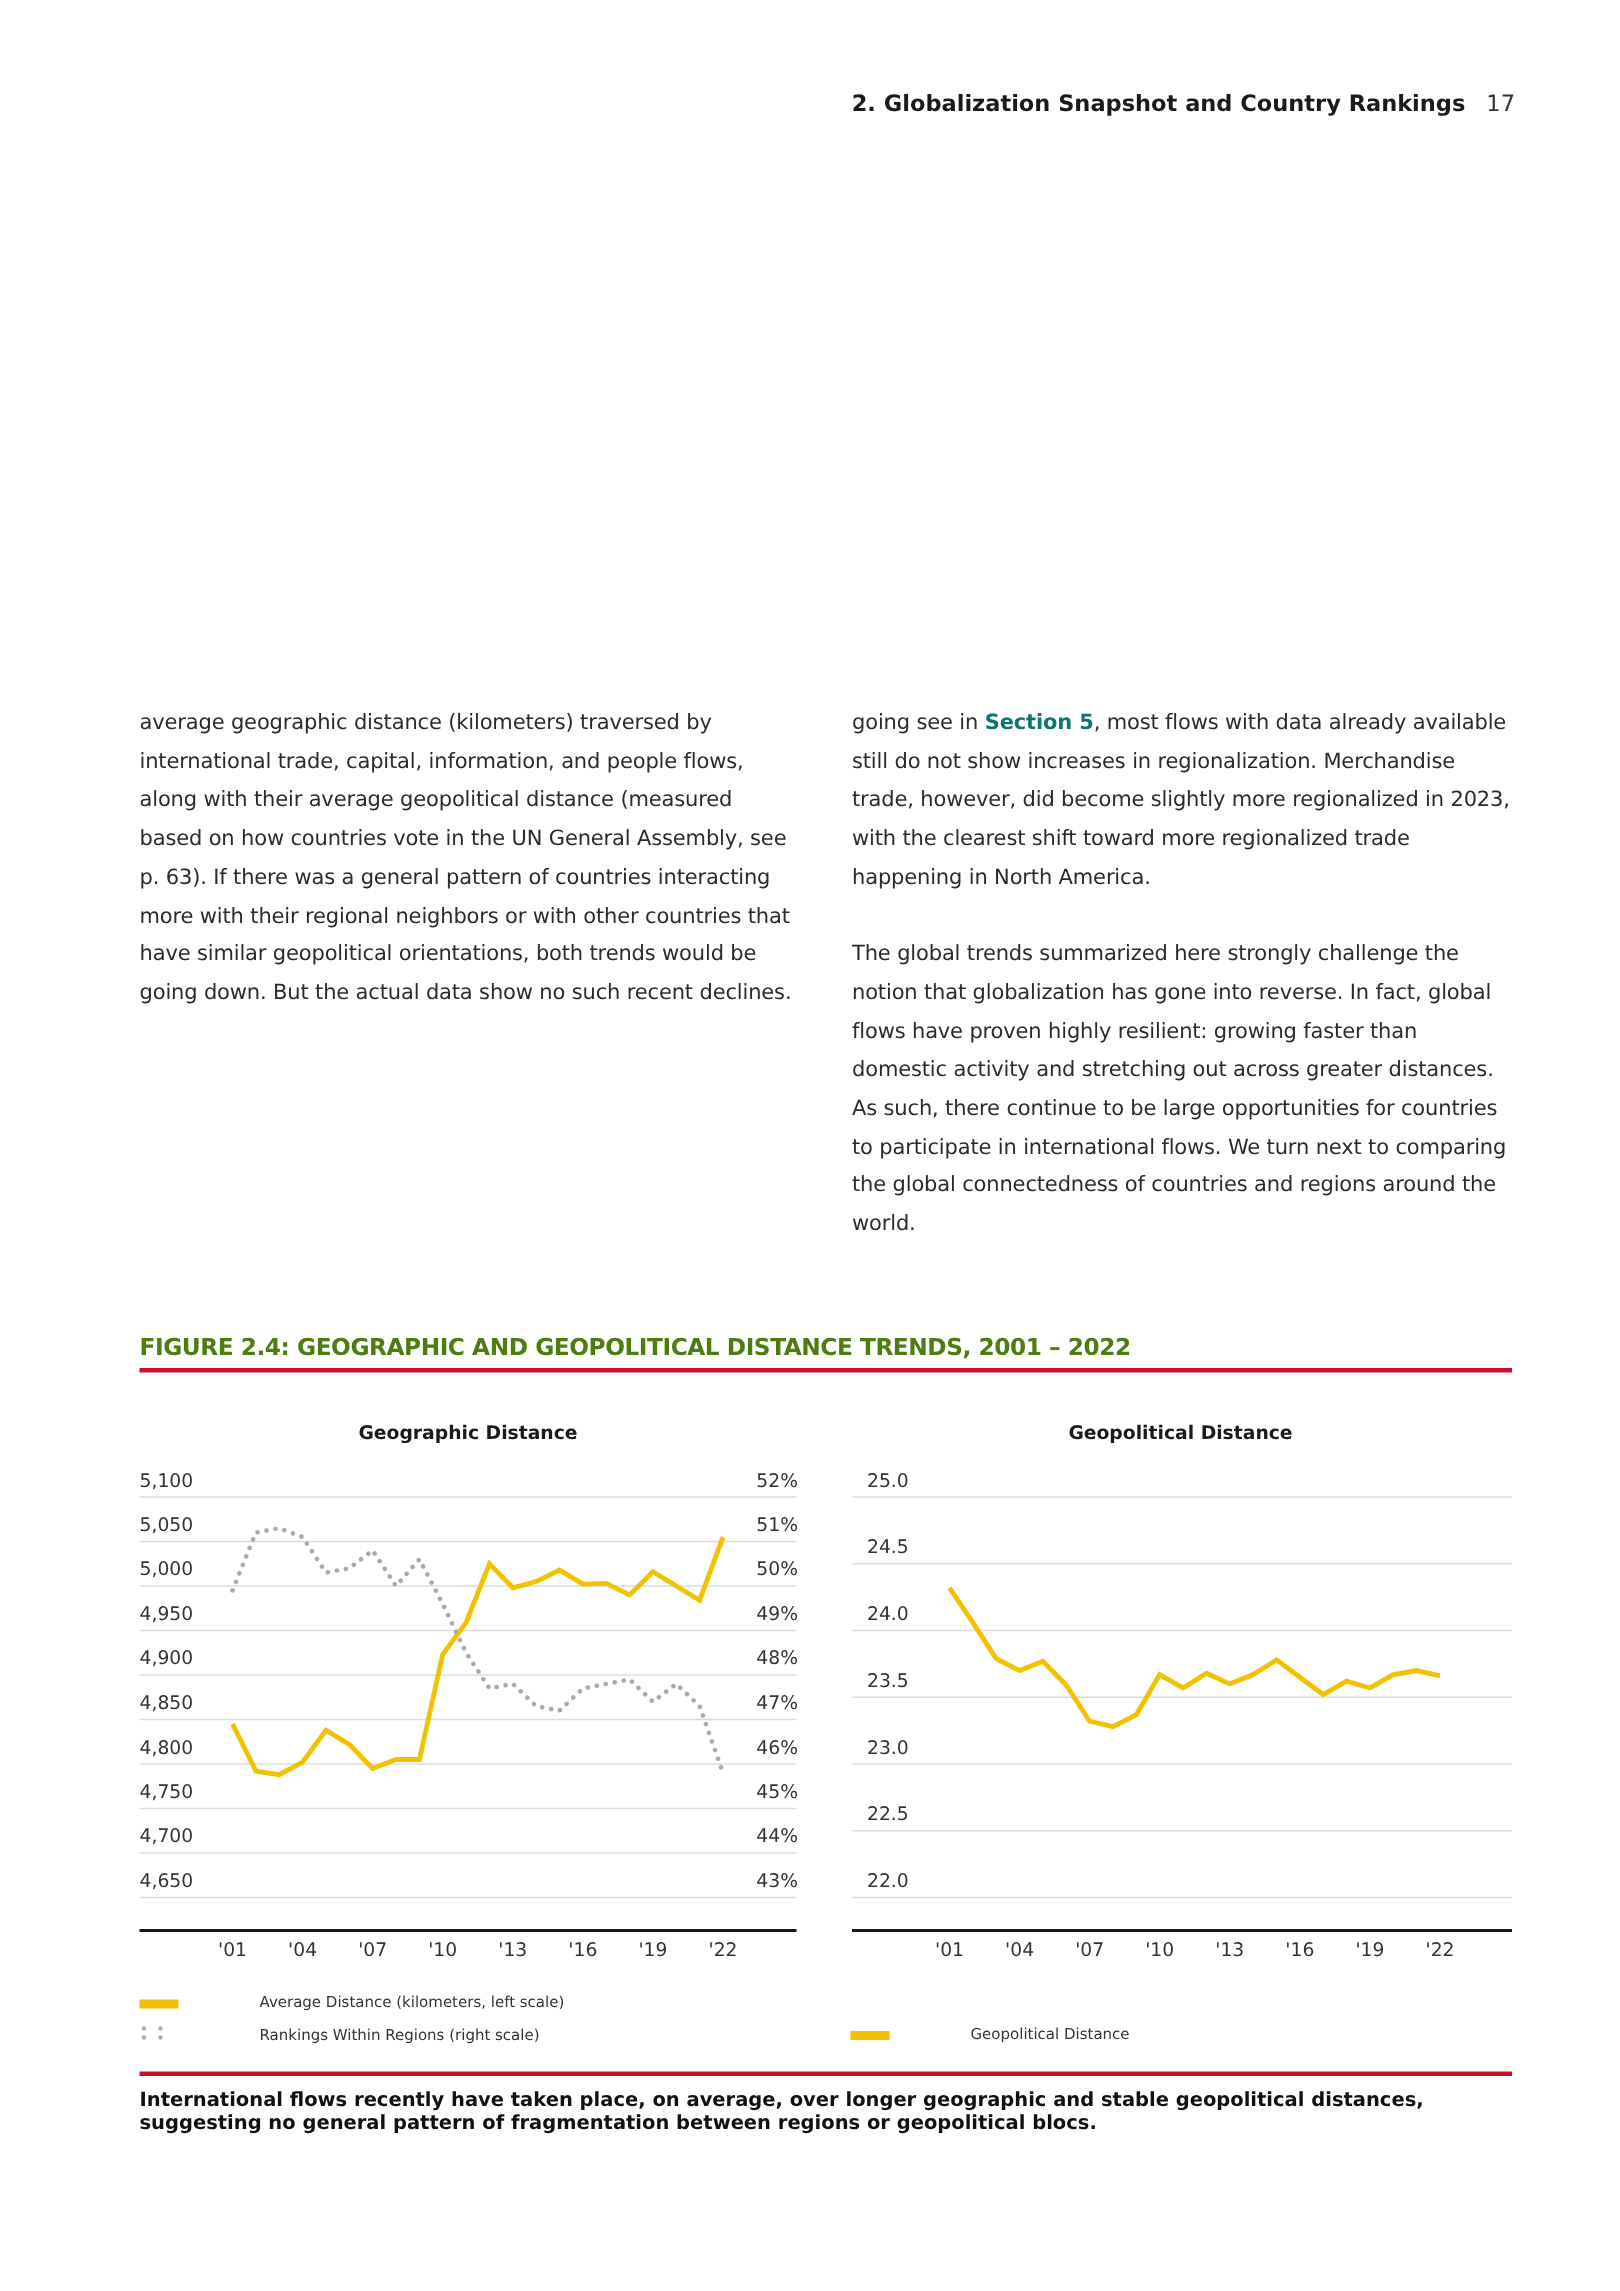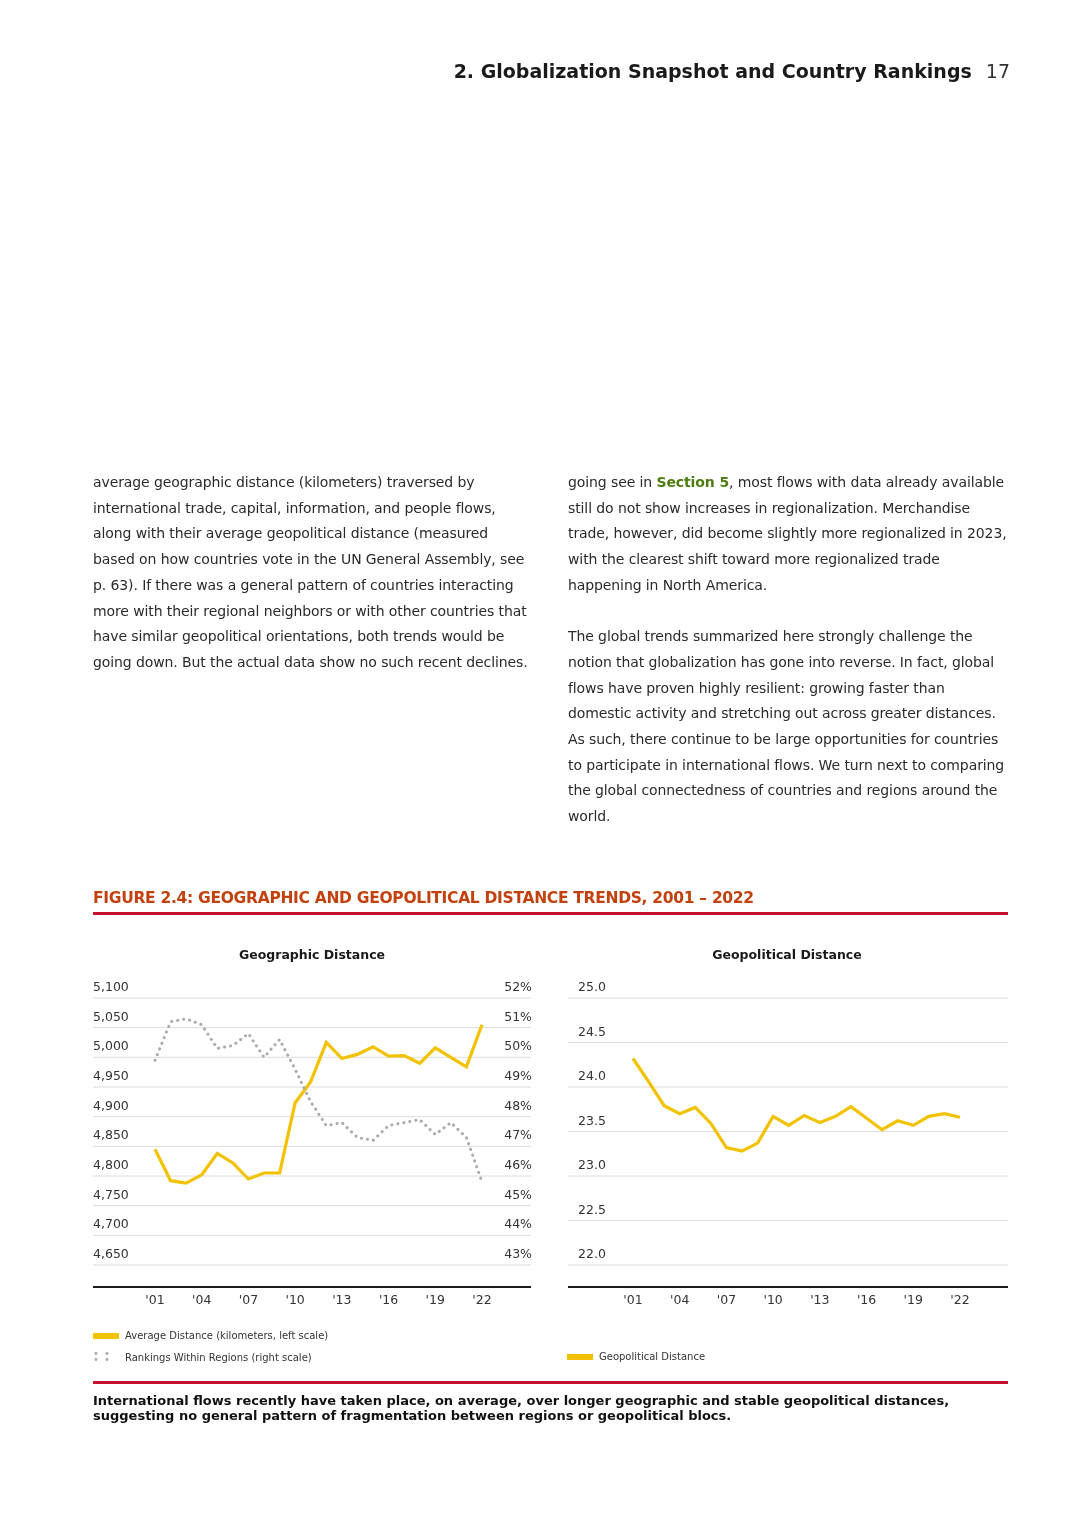--- a/index.html
+++ b/index.html
@@ -1,32 +1,32 @@
 <!DOCTYPE html>
 <html><head>
 <meta charset="utf-8">
 <style>
   html, body { margin: 0; padding: 0; background: #ffffff; }
   body { width: 1080px; height: 1527px; position: relative; overflow: hidden;
          font-family: "DejaVu Sans", sans-serif; color: #222; }
-  .running-head { position: absolute; top: 60px; right: 70px; font-size: 19px; color: #1a1a1a; }
+  .running-head { position: absolute; top: 60px; right: 70px; font-size: 15px; color: #1a1a1a; }
   .running-head .sec { font-weight: bold; }
   .running-head .pg { margin-left: 14px; font-weight: normal; color: #333; }
   .col { position: absolute; top: 470px; width: 440px; font-size: 14px; line-height: 25.7px; color: #2a2a2a; letter-spacing: -0.1px; }
   .col p { margin: 0 0 25.7px 0; }
   .col-left { left: 93px; }
   .col-right { left: 568px; }
-  .xref { color: #4d7c0f; font-weight: bold; }
-  .fig-title { position: absolute; left: 93px; top: 889px; font-size: 15.5px; font-weight: bold; color: #c2410c; letter-spacing: -0.3px; }
+  .xref { color: #0f766e; font-weight: bold; }
+  .fig-title { position: absolute; left: 93px; top: 889px; font-size: 15.5px; font-weight: bold; color: #4d7c0f; letter-spacing: -0.3px; }
   .fig-rule { position: absolute; left: 93px; top: 912px; width: 915px; height: 3px; background: #c8102e; }
   .fig-rule-bottom { position: absolute; left: 93px; top: 1381px; width: 915px; height: 3px; background: #c8102e; }
   svg.chart { position: absolute; left: 0; top: 0; }
   .chart-title { font-family: "DejaVu Sans", sans-serif; font-size: 12.5px; font-weight: bold; fill: #1a1a1a; }
   .tick { font-family: "DejaVu Sans", sans-serif; font-size: 12.5px; fill: #333; }
-  .legend { position: absolute; font-size: 10px; color: #333; display: flex; align-items: center; }
+  .legend { position: absolute; font-size: 10px; color: #333; display: flex; align-items: center; gap: 48px; }
   .swatch { display: inline-block; width: 26px; height: 6px; background: #f2c200; margin-right: 6px; }
   .dots { display: inline-block; width: 26px; margin-right: 6px; color: #aaa; font-size: 10px; letter-spacing: 1px; line-height: 6px; }
   .caption { position: absolute; left: 93px; top: 1394px; width: 915px; font-size: 13px; line-height: 14.7px; color: #2a2a2a; }
   .caption .bold { font-weight: bold; color: #111; }
 </style>
 </head>
 <body>
 
 <div class="running-head">
   <span class="sec">2. Globalization Snapshot and Country Rankings</span><span class="pg">17</span>

